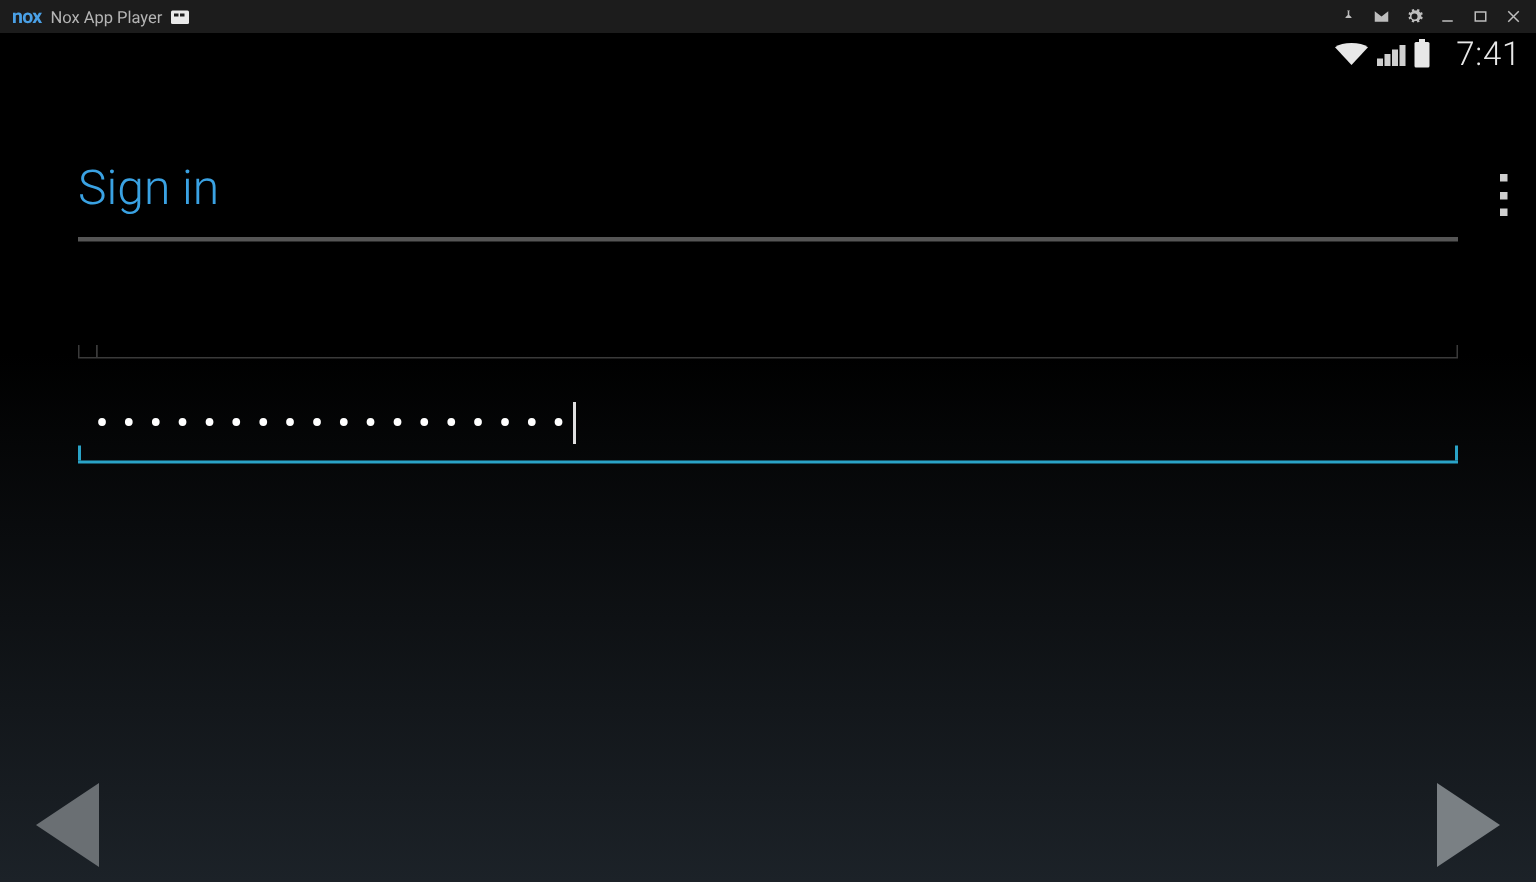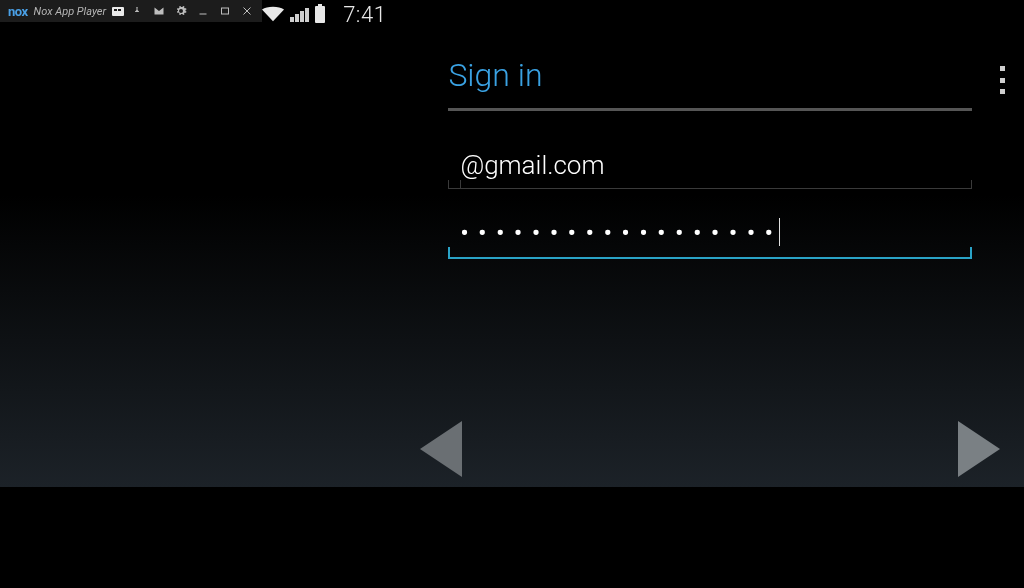--- a/index.html
+++ b/index.html
@@ -1,33 +1,33 @@
 <!DOCTYPE html>
 <html><head>
 <meta charset="utf-8">
 <style>
   * { margin: 0; padding: 0; box-sizing: border-box; }
   html, body { width: 1024px; height: 588px; overflow: hidden; font-family: "Roboto", "Helvetica Neue", Arial, sans-serif; background:#000; }
   .window {
-    width: 1024px; height: 487px;
+    width: 1024px; height: 588px;
     background: linear-gradient(to bottom, #000000 0%, #000000 40%, #1c2228 100%);
-    display: flex; flex-direction: row;
+    display: flex; flex-direction: column;
   }
 
   
   .titlebar {
     height: 22px; background: #1c1c1c; color: #b5b5b5;
     display: flex; align-items: center; font-size: 11px;
     padding: 0 6px 0 8px;
   }
   .titlebar .logo {
     color: #4aa0e6; font-weight: bold; font-size: 13px; margin-right: 6px;
     letter-spacing: -0.5px;
   }
-  .titlebar .title { flex: 0 0 auto; font-style: italic; }
+  .titlebar .title { flex: 0 0 auto; }
   .titlebar .keyboard-icon {
     display:inline-block; width:12px; height:9px; background:#eaeaea; border-radius:1px; margin-left:6px; position:relative;
   }
   .titlebar .keyboard-icon::before{
     content:""; position:absolute; inset:2px; background:
       linear-gradient(#1c1c1c,#1c1c1c) 0 0/3px 2px no-repeat,
       linear-gradient(#1c1c1c,#1c1c1c) 4px 0/3px 2px no-repeat;
   }
   .titlebar .spacer { flex: 1 1 auto; }
   .titlebar .tb-icon {
@@ -177,21 +177,20 @@
       <div class="action-overflow">
         <span></span>
           <span></span>
           <span></span>
       </div>
       <div class="signin-title">Sign in</div>
 
       <div class="field-email">
         <span class="bracket-l"></span>
           <span class="bracket-r"></span>
-        <span class="email-visible">@gmail.com</span>
       </div>
 
       <div class="field-password">
         <span class="bracket-l"></span>
           <span class="bracket-r"></span>
         <span class="pw-mask">••••••••••••••••••</span>
         <span class="cursor"></span>
       </div>
     </div>
 

